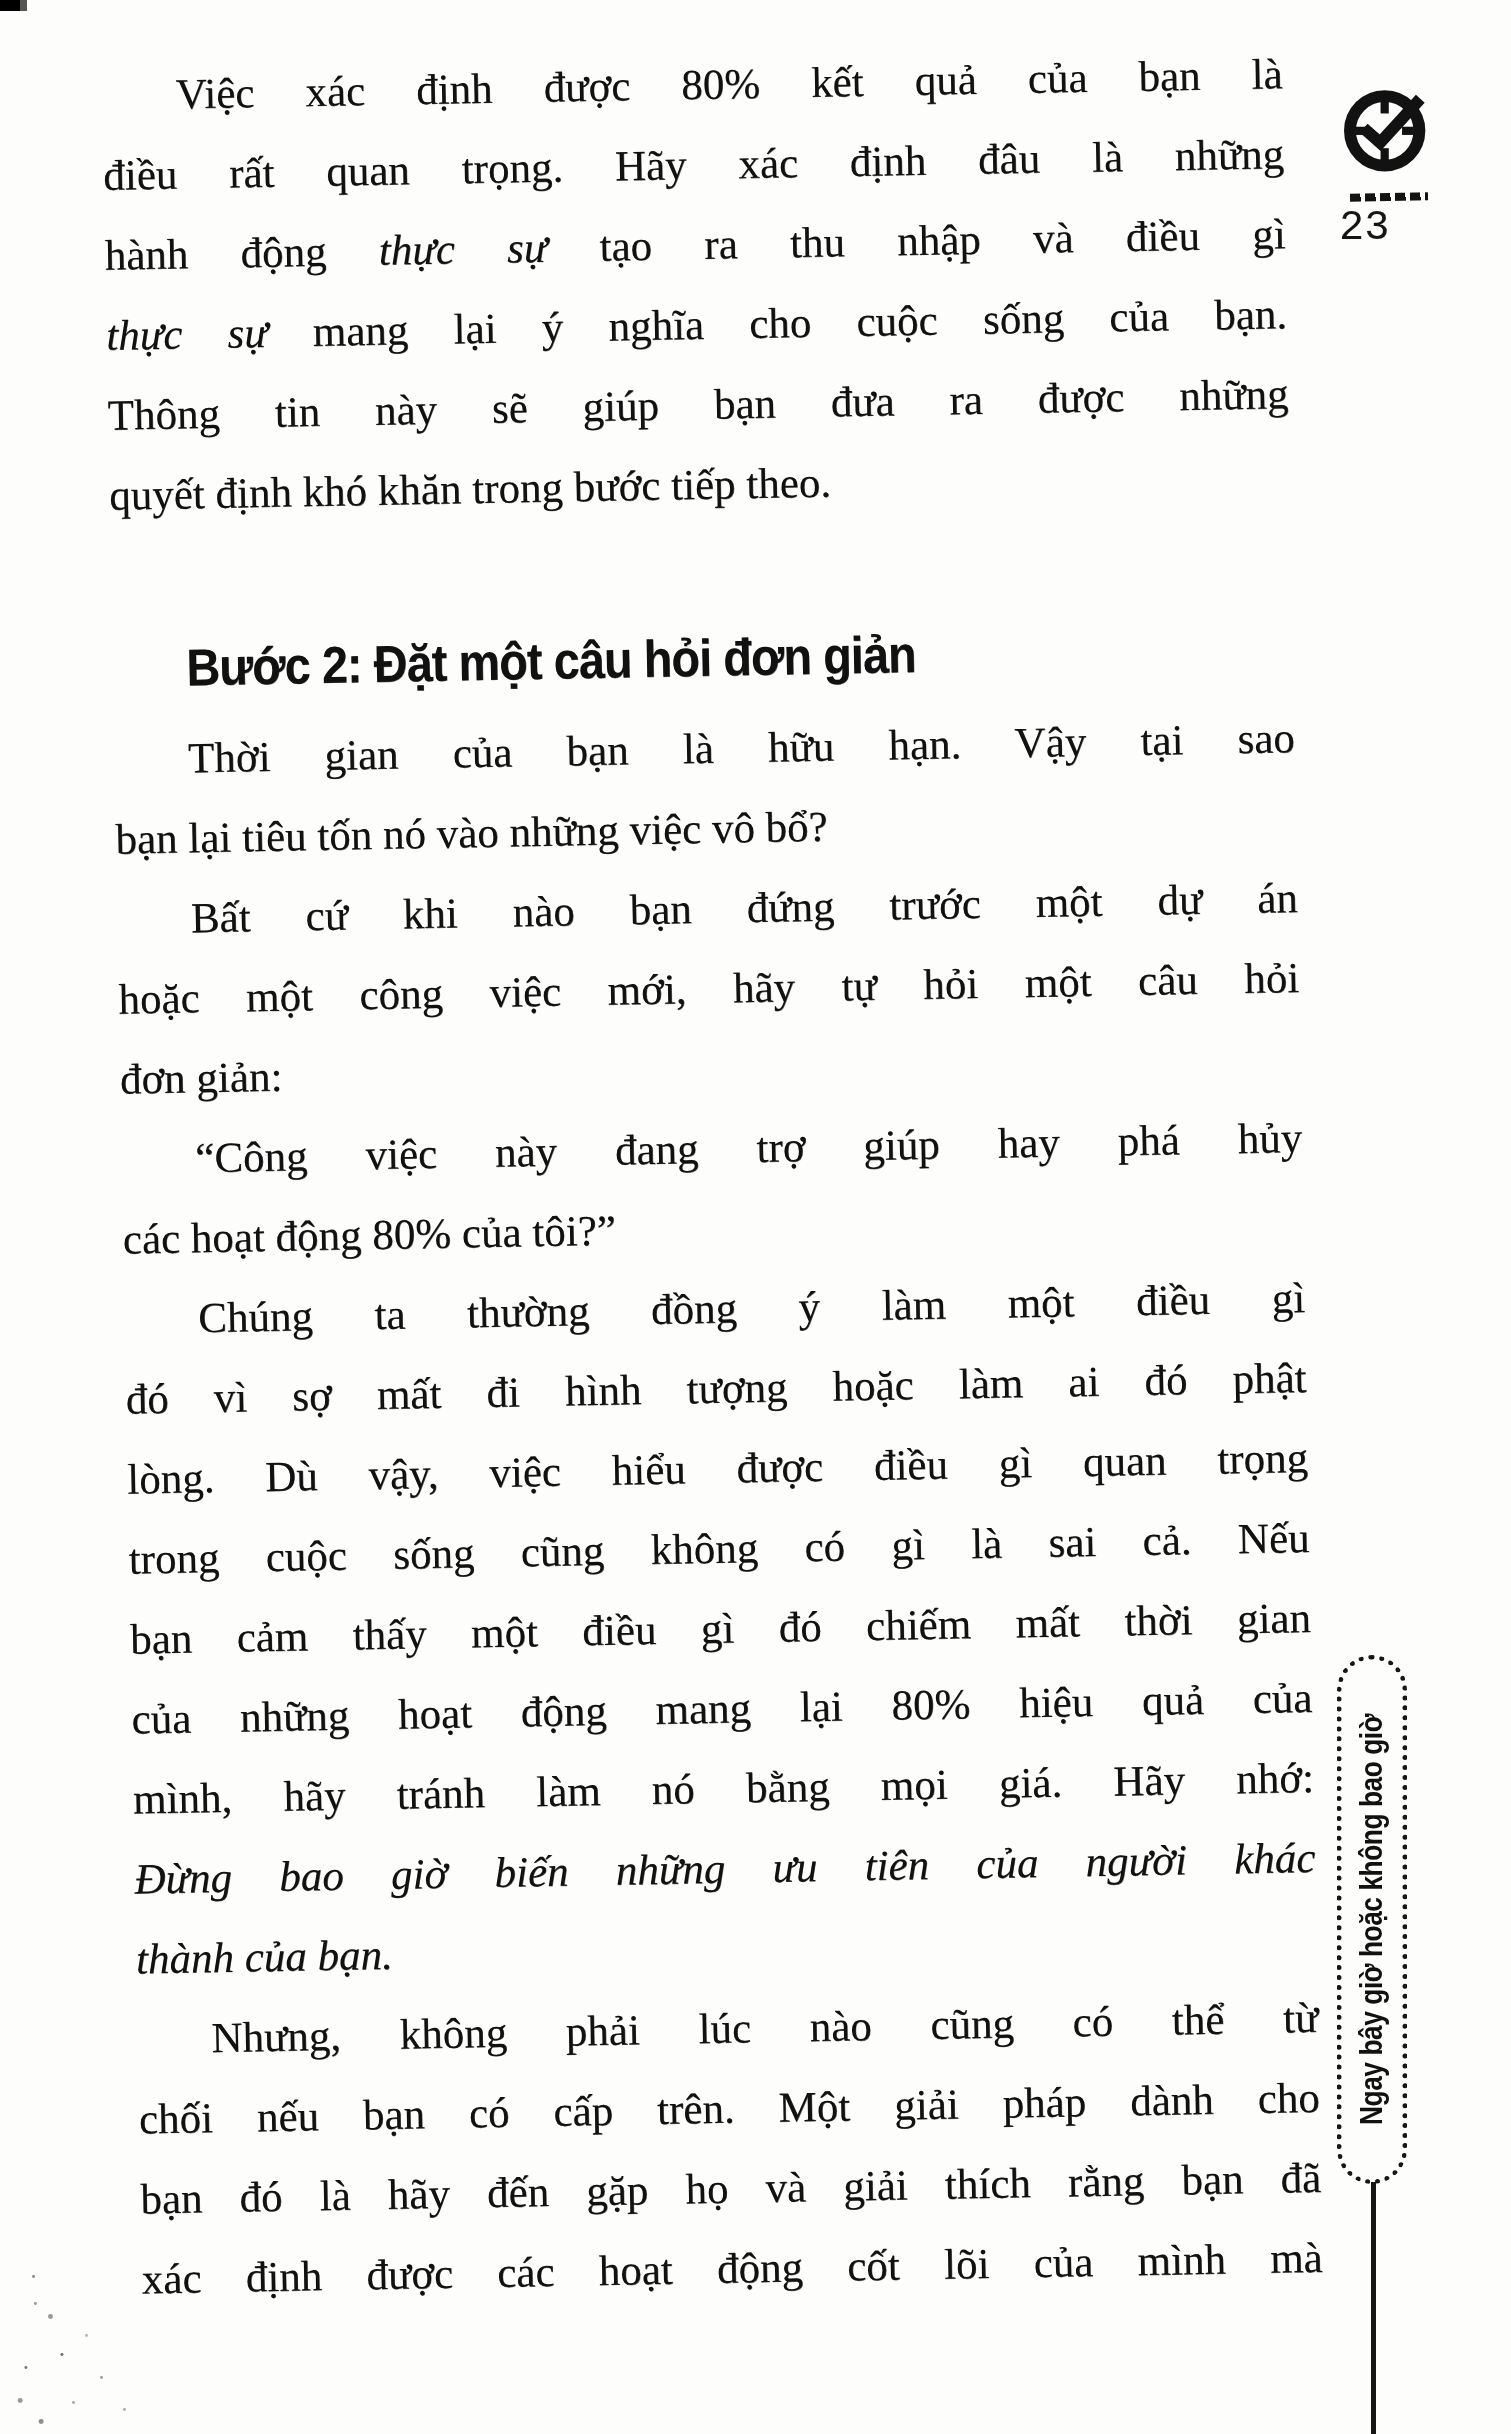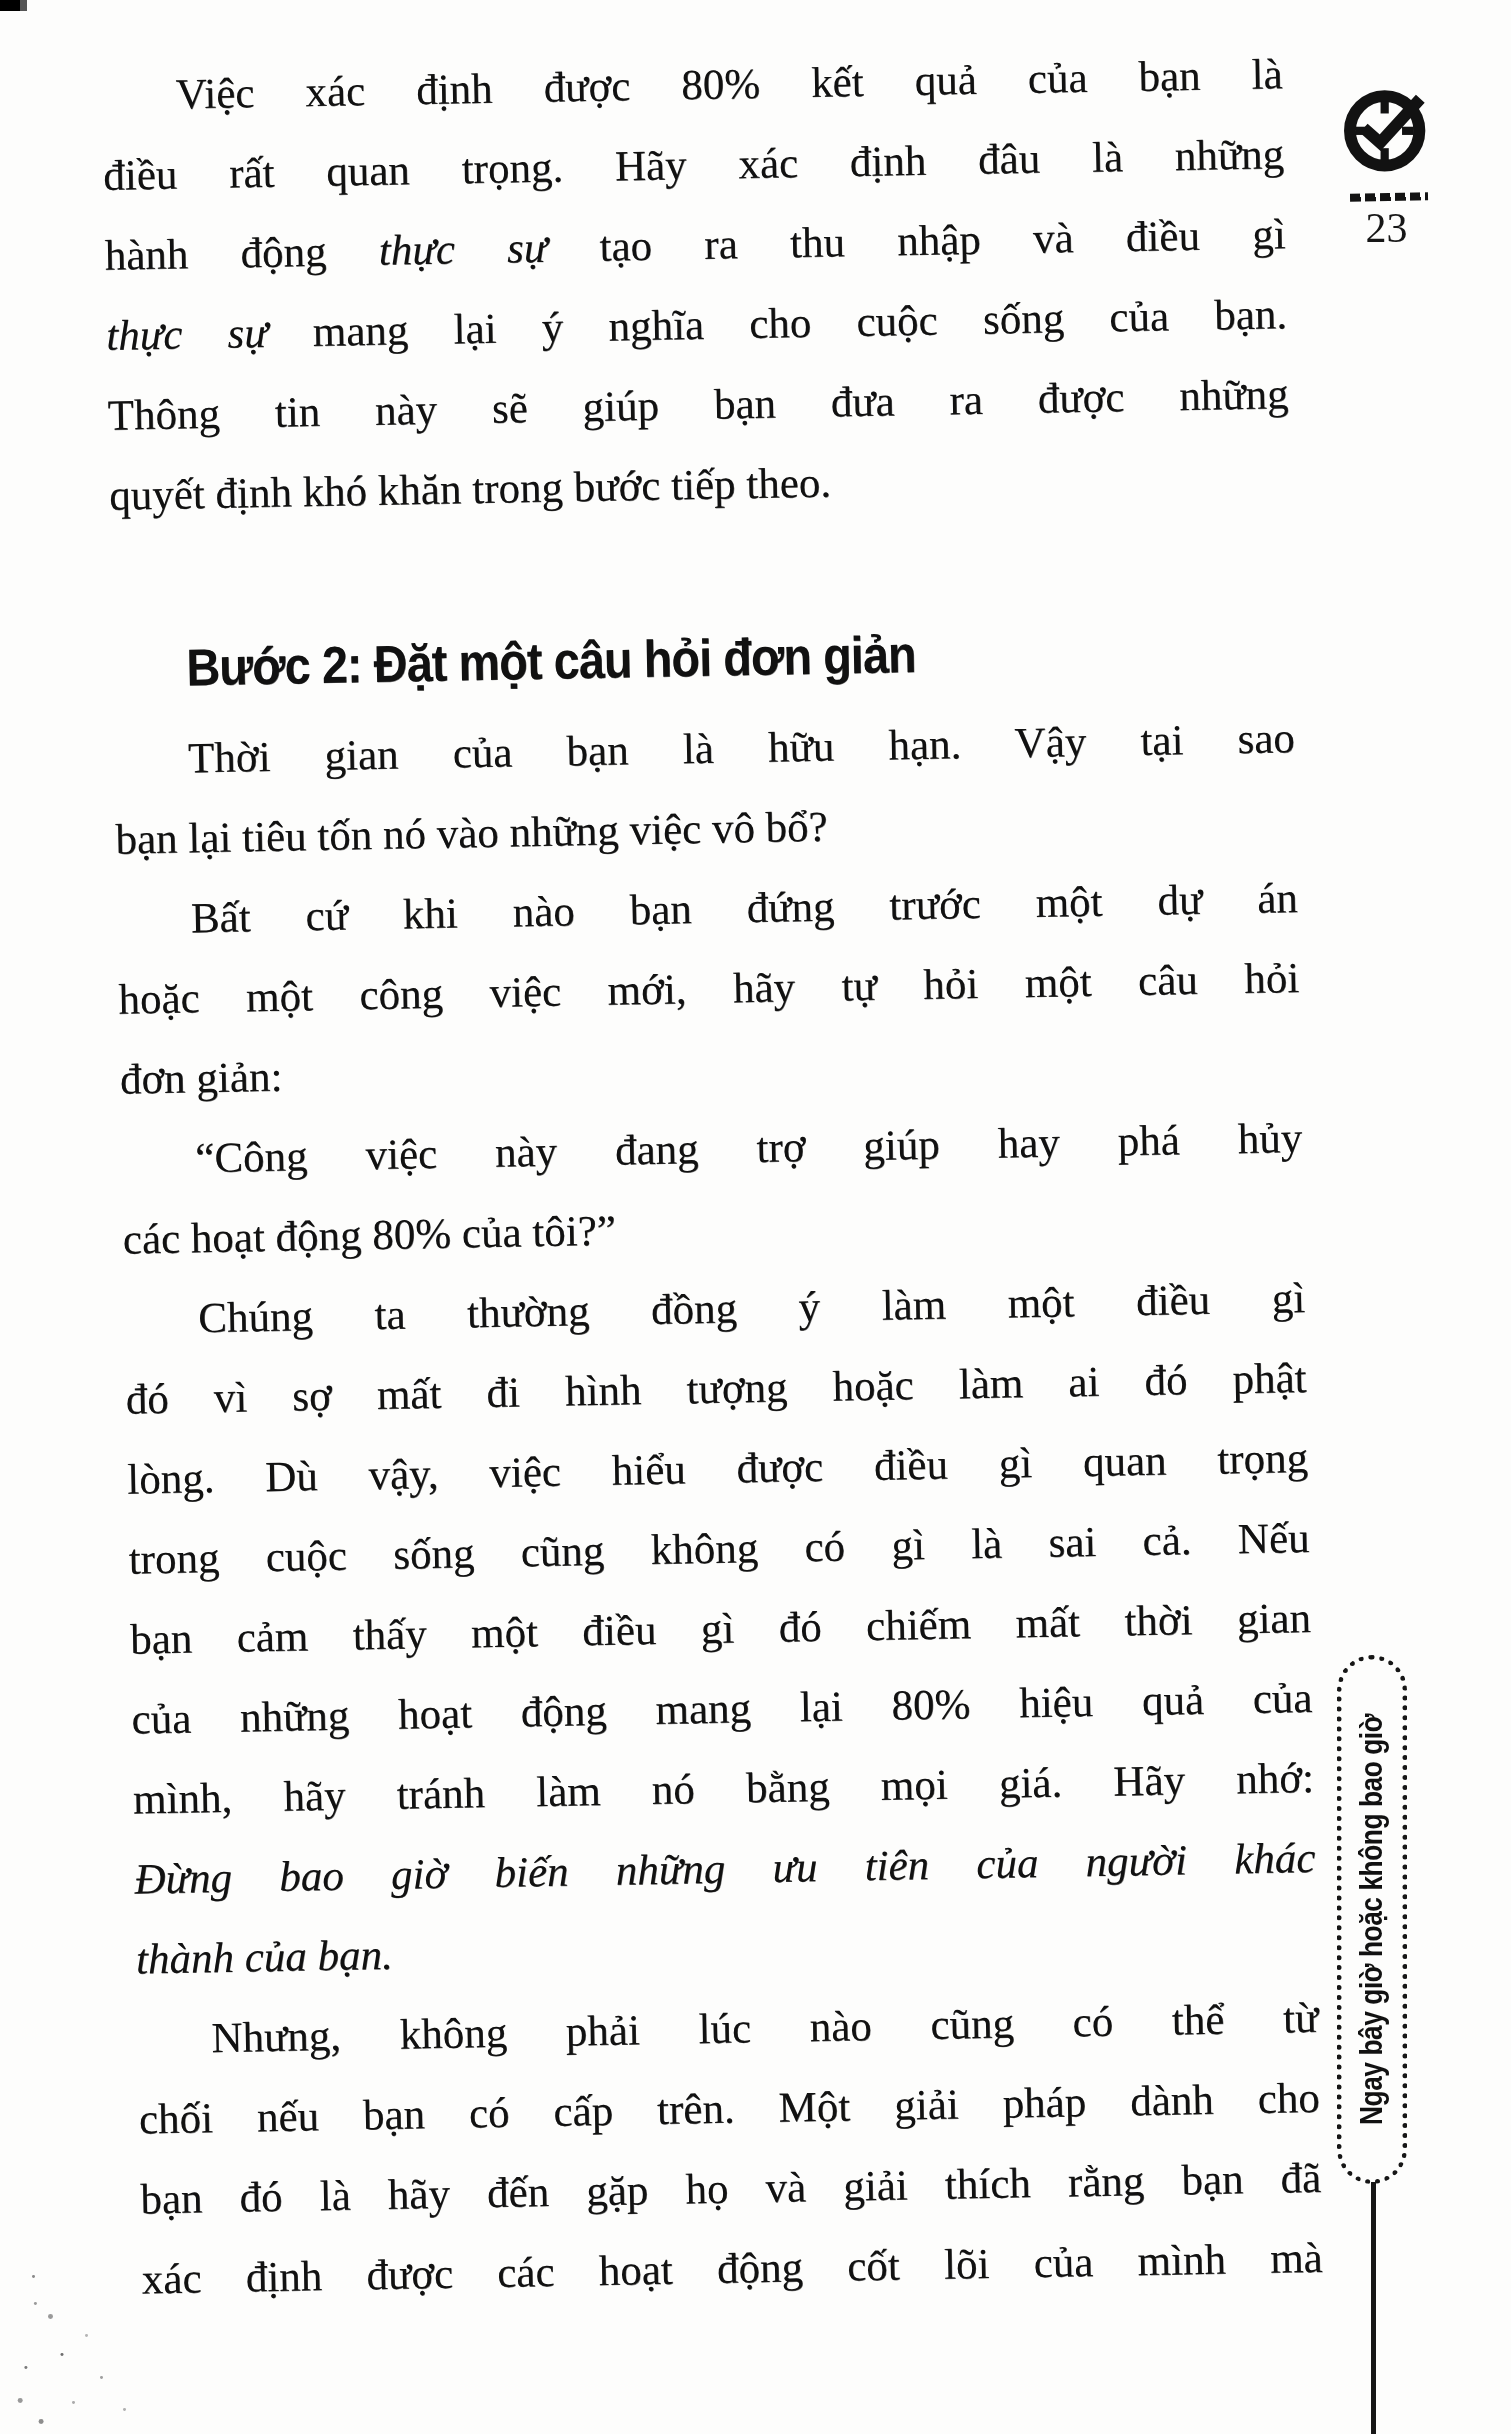--- a/index.html
+++ b/index.html
@@ -67,22 +67,22 @@
     width: 78px;
     height: 7.6px;
     background: repeating-linear-gradient(90deg, #131313 0 10.5px, transparent 10.5px 15px);
     transform: rotate(-1deg);
   }
   .page-number {
     position: absolute;
     left: 1339px;
     top: 204px;
     width: 95px;
-    text-align: center;
-    font-family: Liberation Serif, serif;
+    text-align: left;
+    font-family: Liberation Mono, monospace;
     font-size: 42px;
     line-height: 49px;
     color: #161616;
   }
 
   
   .sidebar-box {
     position: absolute;
     left: 1337px;
     top: 1655px;

